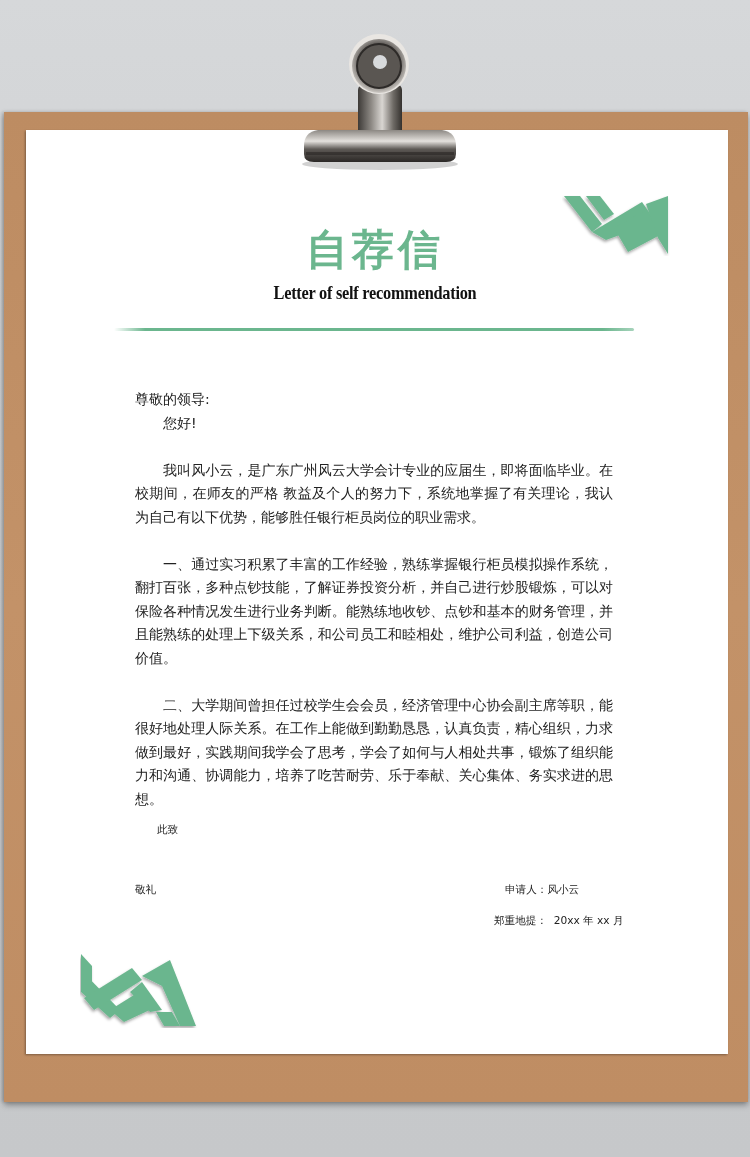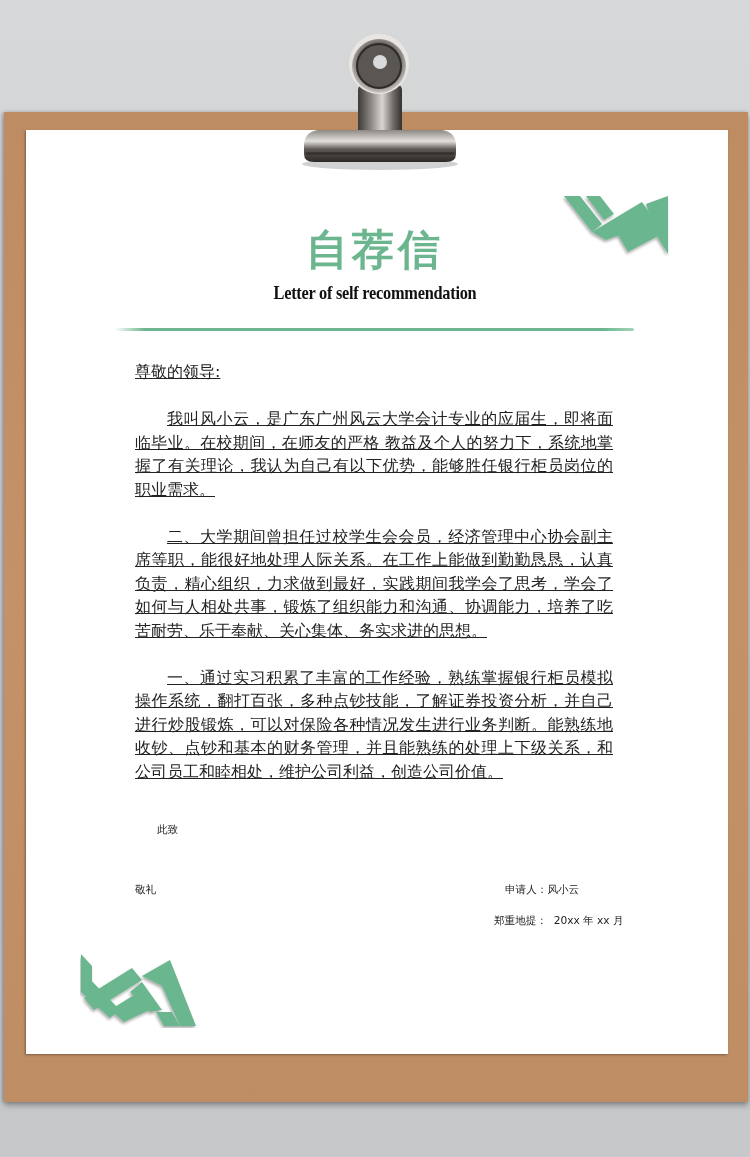--- a/index.html
+++ b/index.html
@@ -28,24 +28,23 @@
     position:absolute; left:0; width:750px; top:282px; text-align:center;
     font-family: "Liberation Serif", "DejaVu Serif", serif;
     font-size:19px; font-weight:bold; color:#111; letter-spacing:-0.3px;
     transform: scaleX(0.86);
   }
   .divider {
     position:absolute; left:114px; top:328px; width:520px; height:3px;
     border-radius:2px;
   }
   .letter {
-    position:absolute; left:135px; top:360px; width:478px;
-    font-size:16px; color:#222; line-height:23.5px;
+    position:absolute; left:135px; top:388px; width:478px;
+    font-size:14px; color:#222; line-height:23.5px;
     font-family: "DejaVu Sans", sans-serif;
-    text-decoration: underline;
   }
   .letter p { margin:0; text-align:justify; }
   .indent { text-indent:2em; }
   .gap { margin-top:23.5px !important; }
   .closing { position:absolute; font-size:10.6px; color:#222; font-family:"DejaVu Sans", sans-serif; }
   .deco { position:absolute; }
 </style>
 </head>
 <body>
 
@@ -115,21 +114,22 @@
     <polygon points="76,60 92,60 100,74 84,74"></polygon>
   </g>
 </svg>
 
 <div class="title-cn" style="color: rgb(107, 182, 142);">自荐信</div>
 <div class="title-en">Letter of self recommendation</div>
 <div class="divider" style="background: linear-gradient(90deg, rgba(107, 182, 142, 0) 0%, rgb(107, 182, 142) 6%, rgb(107, 182, 142) 94%, rgba(107, 182, 142, 0.6) 100%);"></div>
 
 <div class="letter">
   <p>尊敬的领导:</p>
+  <p class="indent">您好!</p>
   <p class="indent gap">我叫风小云，是广东广州风云大学会计专业的应届生，即将面临毕业。在校期间，在师友的严格 教益及个人的努力下，系统地掌握了有关理论，我认为自己有以下优势，能够胜任银行柜员岗位的职业需求。</p>
+  <p class="indent gap">一、通过实习积累了丰富的工作经验，熟练掌握银行柜员模拟操作系统，翻打百张，多种点钞技能，了解证券投资分析，并自己进行炒股锻炼，可以对保险各种情况发生进行业务判断。能熟练地收钞、点钞和基本的财务管理，并且能熟练的处理上下级关系，和公司员工和睦相处，维护公司利益，创造公司价值。</p>
   <p class="indent gap">二、大学期间曾担任过校学生会会员，经济管理中心协会副主席等职，能很好地处理人际关系。在工作上能做到勤勤恳恳，认真负责，精心组织，力求做到最好，实践期间我学会了思考，学会了如何与人相处共事，锻炼了组织能力和沟通、协调能力，培养了吃苦耐劳、乐于奉献、关心集体、务实求进的思想。</p>
-  <p class="indent gap">一、通过实习积累了丰富的工作经验，熟练掌握银行柜员模拟操作系统，翻打百张，多种点钞技能，了解证券投资分析，并自己进行炒股锻炼，可以对保险各种情况发生进行业务判断。能熟练地收钞、点钞和基本的财务管理，并且能熟练的处理上下级关系，和公司员工和睦相处，维护公司利益，创造公司价值。</p>
 </div>
 
 <div class="closing" style="left:157px; top:823px;">此致</div>
 <div class="closing" style="left:135px; top:883px;text-align:center;">敬礼</div>
 <div class="closing" style="left:505px; top:883px;">申请人：风小云</div>
 <div class="closing" style="left:494px; top:914px; white-space:pre;">郑重地提：  20xx 年 xx 月</div>
 
 </body></html>

